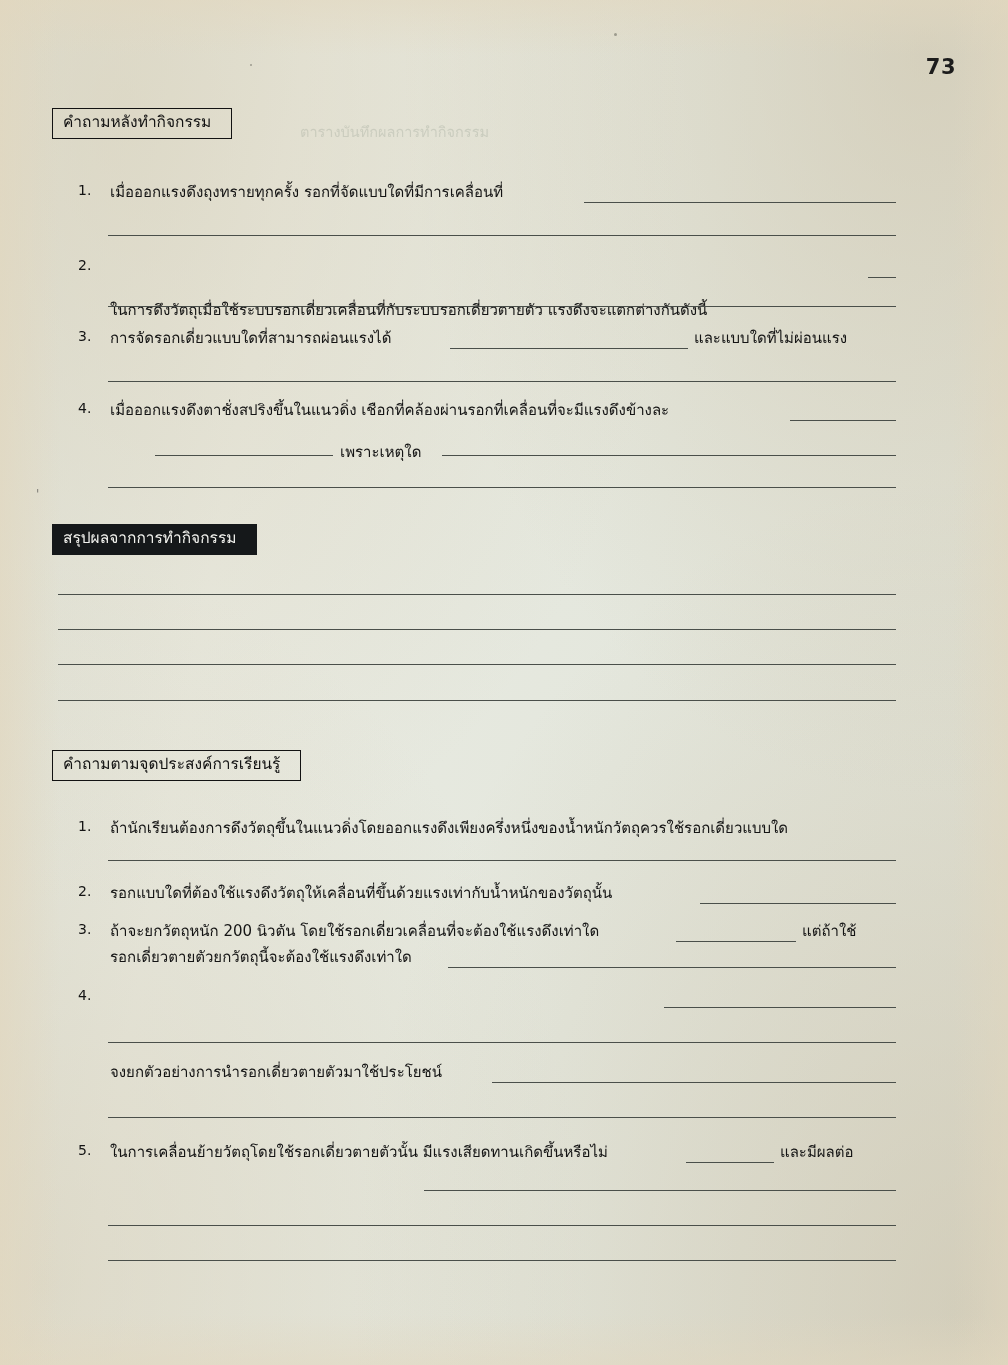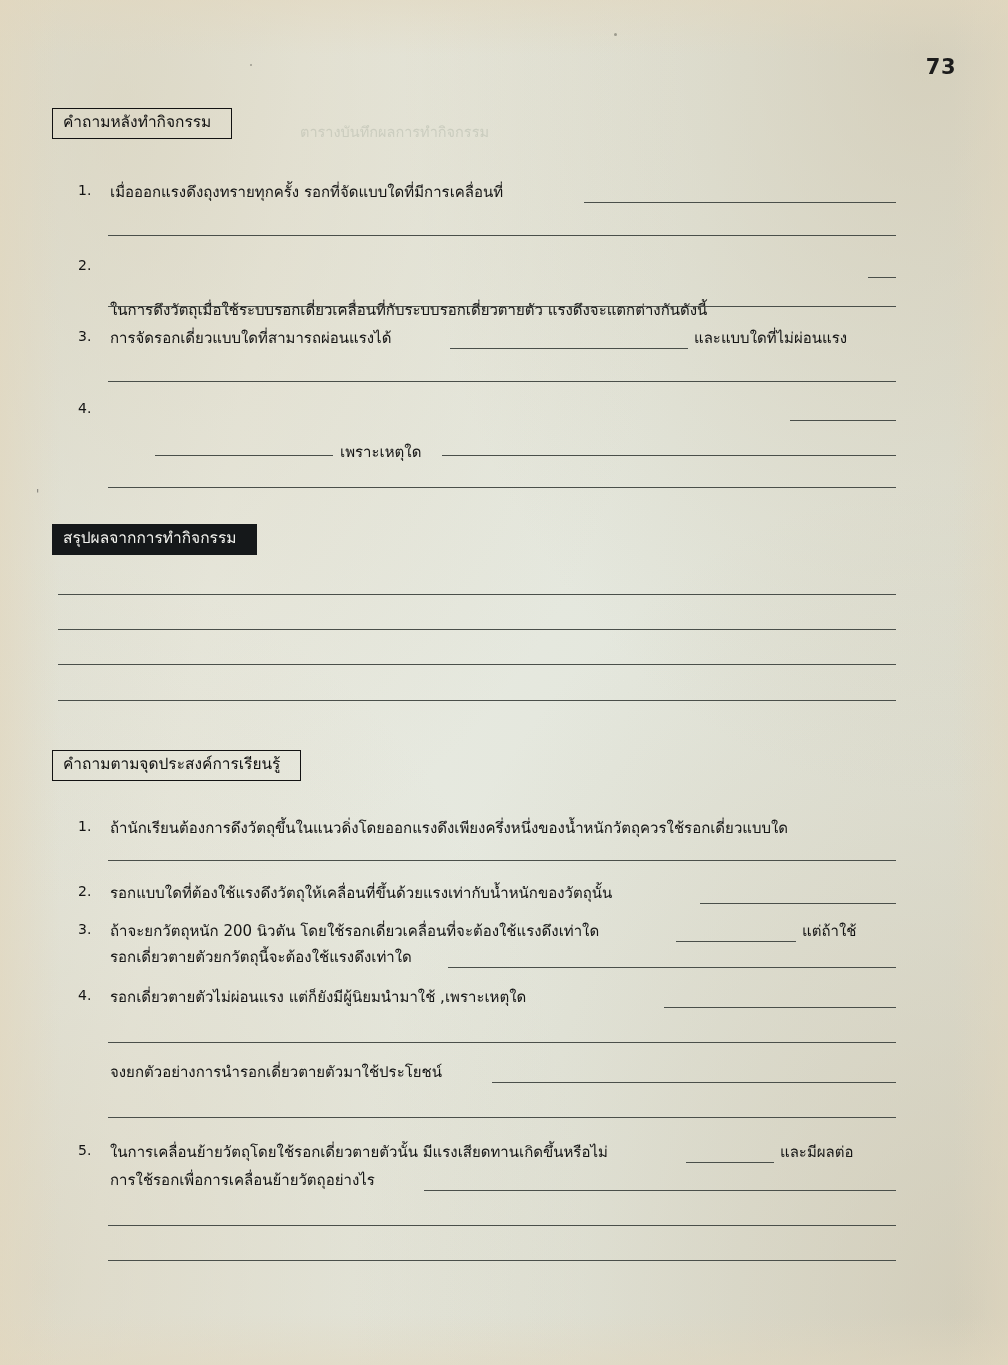--- a/index.html
+++ b/index.html
@@ -131,20 +131,21 @@
     <div class="line" style="left:868px; top:277px; width:28px;"></div>
     <div class="line" style="left:108px; top:306px; width:788px;"></div>
 
     <div class="qnum" style="left:78px; top:328px;">3.</div>
     <div class="q" style="left:110px; top:326px;">การจัดรอกเดี่ยวแบบใดที่สามารถผ่อนแรงได้</div>
     <div class="line" style="left:450px; top:348px; width:238px;"></div>
     <div class="q" style="left:694px; top:326px;">และแบบใดที่ไม่ผ่อนแรง</div>
     <div class="line" style="left:108px; top:381px; width:788px;"></div>
 
     <div class="qnum" style="left:78px; top:400px;">4.</div>
+    <div class="q" style="left:110px; top:398px;">เมื่อออกแรงดึงตาชั่งสปริงขึ้นในแนวดิ่ง  เชือกที่คล้องผ่านรอกที่เคลื่อนที่จะมีแรงดึงข้างละ</div>
     <div class="line" style="left:790px; top:420px; width:106px;"></div>
     <div class="line" style="left:155px; top:455px; width:178px;"></div>
     <div class="q" style="left:340px; top:440px;">เพราะเหตุใด</div>
     <div class="line" style="left:442px; top:455px; width:454px;"></div>
     <div class="line" style="left:108px; top:487px; width:788px;"></div>
 
     <div class="sec-head filled" style="left:52px; top:524px;text-align:right;">สรุปผลจากการทำกิจกรรม</div>
 
     <div class="line" style="left:58px; top:594px; width:838px;"></div>
     <div class="line" style="left:58px; top:629px; width:838px;"></div>
@@ -162,30 +163,28 @@
     <div class="line" style="left:700px; top:903px; width:196px;"></div>
 
     <div class="qnum" style="left:78px; top:921px;">3.</div>
     <div class="q" style="left:110px; top:919px;text-align:center;">ถ้าจะยกวัตถุหนัก  200  นิวตัน  โดยใช้รอกเดี่ยวเคลื่อนที่จะต้องใช้แรงดึงเท่าใด</div>
     <div class="line" style="left:676px; top:941px; width:120px;"></div>
     <div class="q" style="left:802px; top:919px;">แต่ถ้าใช้</div>
     <div class="q" style="left:110px; top:945px;">รอกเดี่ยวตายตัวยกวัตถุนี้จะต้องใช้แรงดึงเท่าใด</div>
     <div class="line" style="left:448px; top:967px; width:448px;"></div>
 
     <div class="qnum" style="left:78px; top:987px;">4.</div>
-    <div class="q" style="left:110px; top:985px;">รอกเดี่ยวตายตัวไม่ผ่อนแรง  แต่ก็ยังมีผู้นิยมนำมาใช้ ,เพราะเหตุใด</div>
     <div class="line" style="left:664px; top:1007px; width:232px;"></div>
     <div class="line" style="left:108px; top:1042px; width:788px;"></div>
     <div class="q" style="left:110px; top:1060px;">จงยกตัวอย่างการนำรอกเดี่ยวตายตัวมาใช้ประโยชน์</div>
     <div class="line" style="left:492px; top:1082px; width:404px;"></div>
     <div class="line" style="left:108px; top:1117px; width:788px;"></div>
 
     <div class="qnum" style="left:78px; top:1142px;">5.</div>
     <div class="q" style="left:110px; top:1140px;">ในการเคลื่อนย้ายวัตถุโดยใช้รอกเดี่ยวตายตัวนั้น  มีแรงเสียดทานเกิดขึ้นหรือไม่</div>
     <div class="line" style="left:686px; top:1162px; width:88px;"></div>
     <div class="q" style="left:780px; top:1140px;">และมีผลต่อ</div>
-    <div class="q" style="left:110px; top:1168px;">การใช้รอกเพื่อการเคลื่อนย้ายวัตถุอย่างไร</div>
     <div class="line" style="left:424px; top:1190px; width:472px;"></div>
     <div class="line" style="left:108px; top:1225px; width:788px;"></div>
     <div class="line" style="left:108px; top:1260px; width:788px;"></div>
 
   </div>
 </div>
 
 </body></html>

